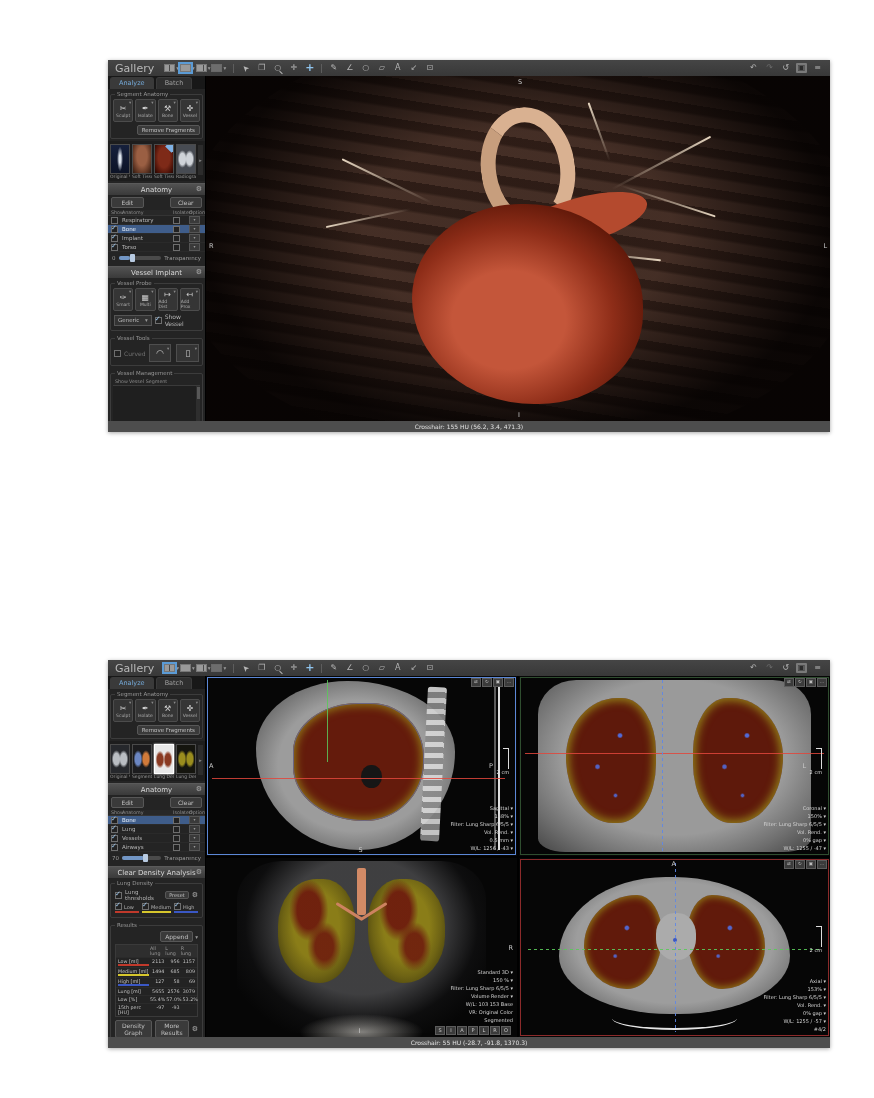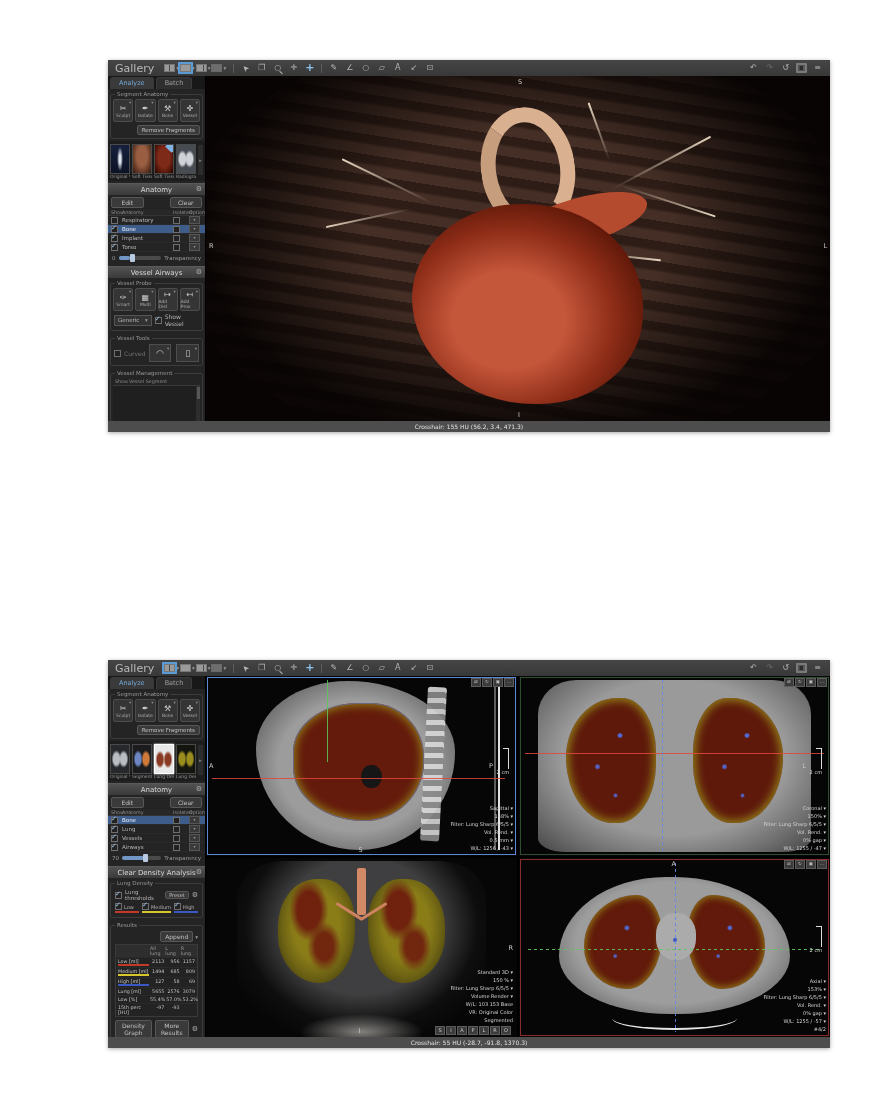--- a/index.html
+++ b/index.html
@@ -361,21 +361,21 @@
         <div class="slider-row">
           <span>0</span>
           <div class="slider">
             <div class="sl-fill" style="width:28%"></div>
             <div class="sl-knob" style="left:26%"></div>
           </div>
           <span>Transparency</span>
         </div>
 
         <div class="phdr">
-          <span>Vessel Airways</span>
+          <span>Vessel Implant</span>
           <span class="gear">⚙</span>
         </div>
         <div class="grp">
           <div class="grp-title">Vessel Probe</div>
           <div class="seg-row">
 
               <div class="seg-btn">
                 <span class="seg-g">✑</span>
                 <span class="seg-l">Smart</span>
                 <span class="seg-c">▾</span>

